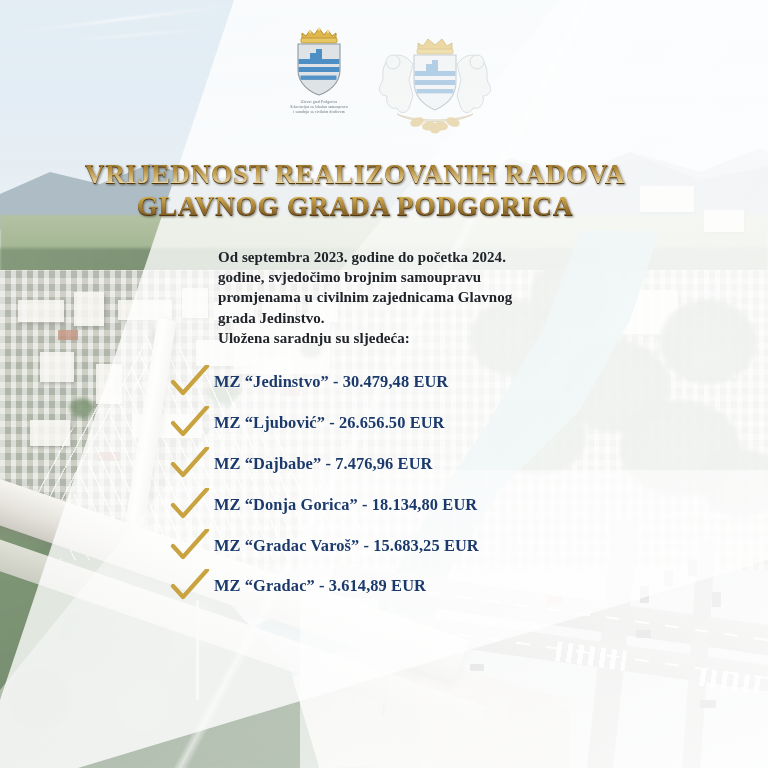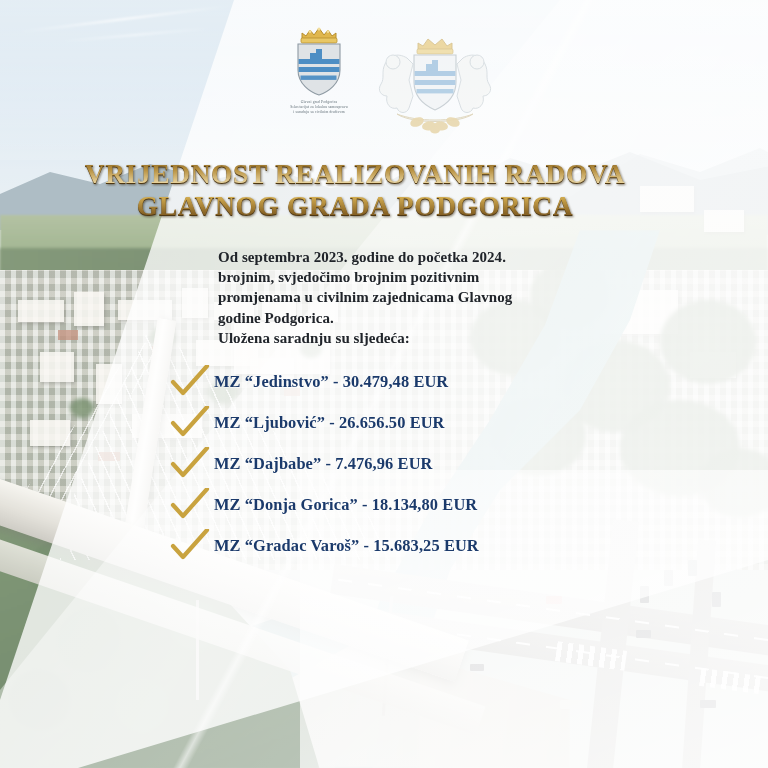--- a/index.html
+++ b/index.html
@@ -322,23 +322,23 @@
       </div>
     </div>
 
     <div class="title">
       <span>VRIJEDNOST REALIZOVANIH RADOVA</span>
       <span>GLAVNOG GRADA PODGORICA</span>
     </div>
 
     <div class="para">
       <span>Od septembra 2023. godine do početka 2024.</span>
-      <span>brojnim, svjedočimo brojnim pozitivnim</span>
+      <span>godine, svjedočimo brojnim samoupravu</span>
       <span>promjenama u civilnim zajednicama Glavnog</span>
-      <span>godine Podgorica.</span>
+      <span>grada Jedinstvo.</span>
       <span>Uložena saradnju su sljedeća:</span>
     </div>
 
     <div class="list">
 
       <div class="row">
         <span class="check">
           <svg viewBox="0 0 40 34" width="40" height="34">
             <path d="M3 17 L13 28 L37 1" fill="none" stroke="#c9a33f" stroke-width="4.2" stroke-linecap="round" stroke-linejoin="round"></path>
           </svg>
@@ -375,16 +375,24 @@
 
       <div class="row">
         <span class="check">
           <svg viewBox="0 0 40 34" width="40" height="34">
             <path d="M3 17 L13 28 L37 1" fill="none" stroke="#c9a33f" stroke-width="4.2" stroke-linecap="round" stroke-linejoin="round"></path>
           </svg>
         </span>
         <span class="row-text">MZ “Gradac Varoš” - 15.683,25 EUR</span>
       </div>
 
+      <div class="row">
+        <span class="check">
+          <svg viewBox="0 0 40 34" width="40" height="34">
+            <path d="M3 17 L13 28 L37 1" fill="none" stroke="#c9a33f" stroke-width="4.2" stroke-linecap="round" stroke-linejoin="round"></path>
+          </svg>
+        </span>
+        <span class="row-text">MZ “Gradac” - 3.614,89 EUR</span>
+      </div>
 
     </div>
   </div>
 </div>
 
 </body></html>

